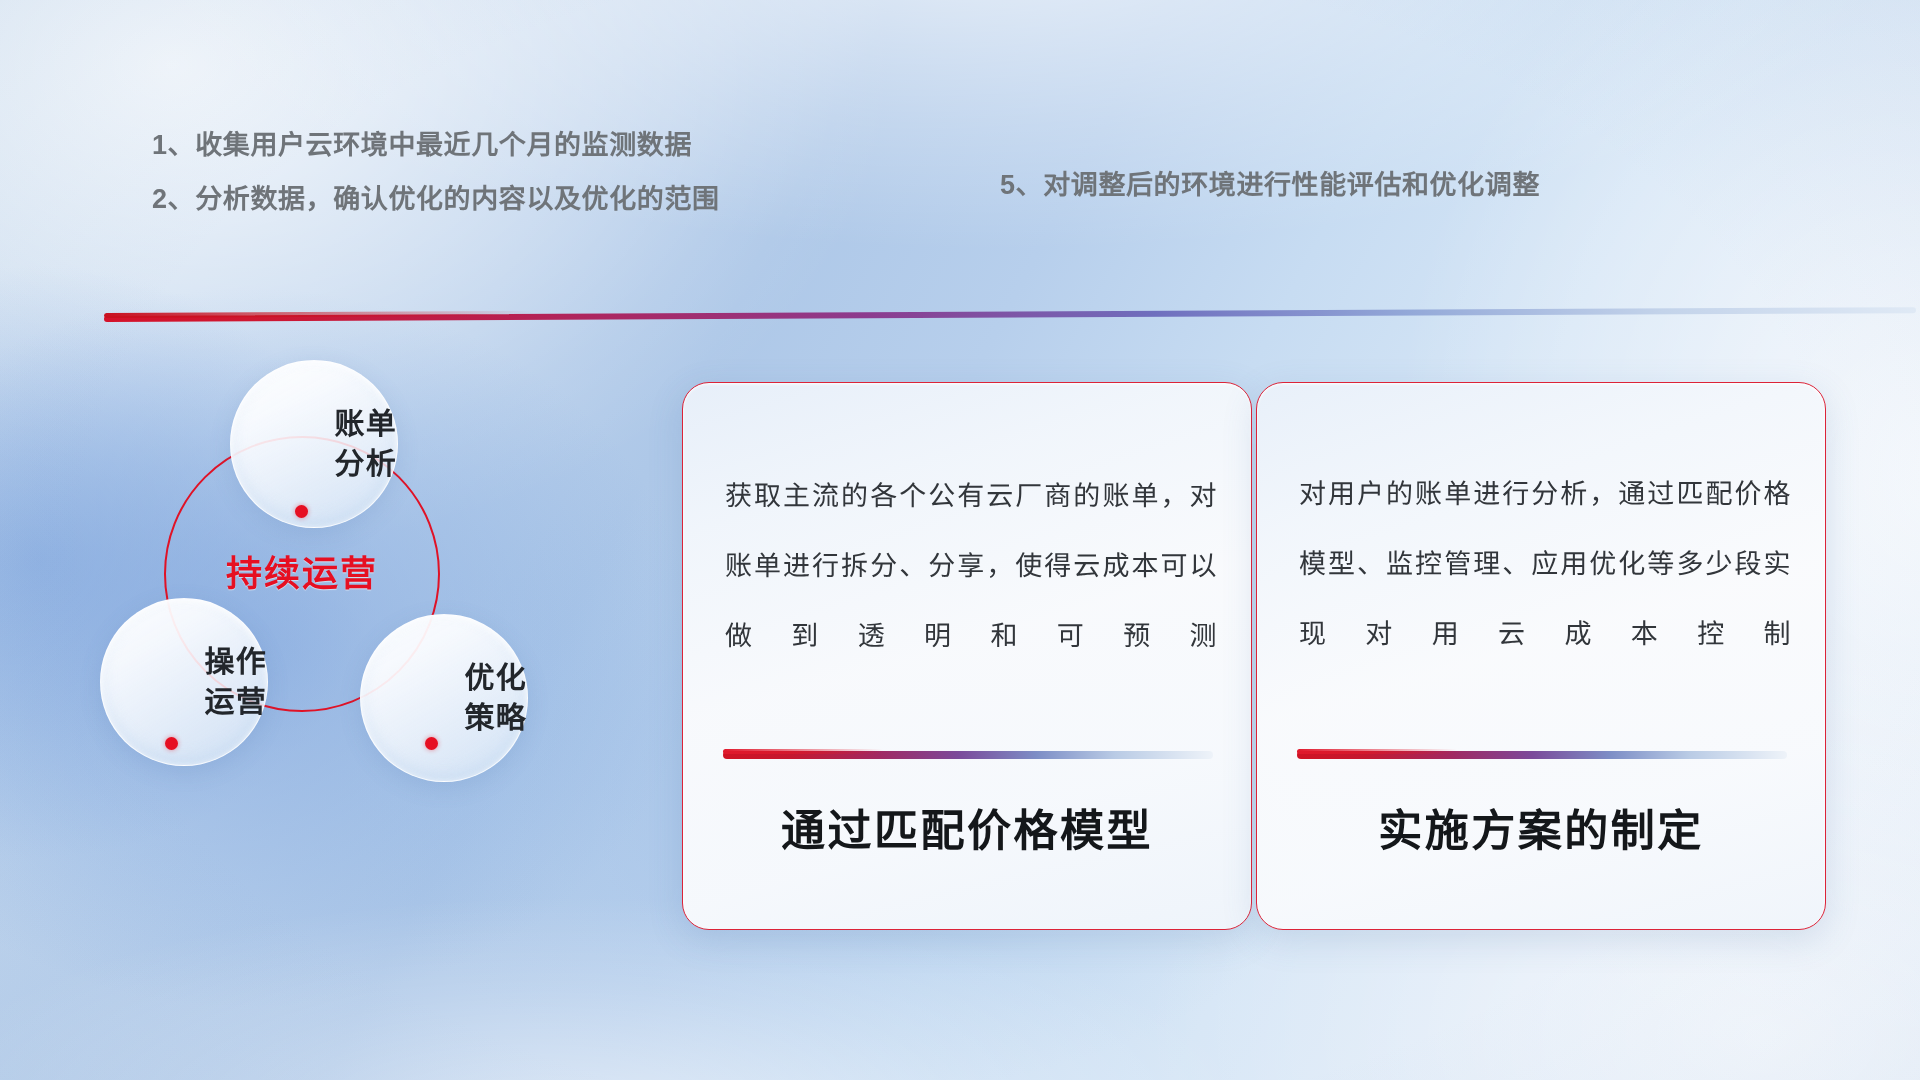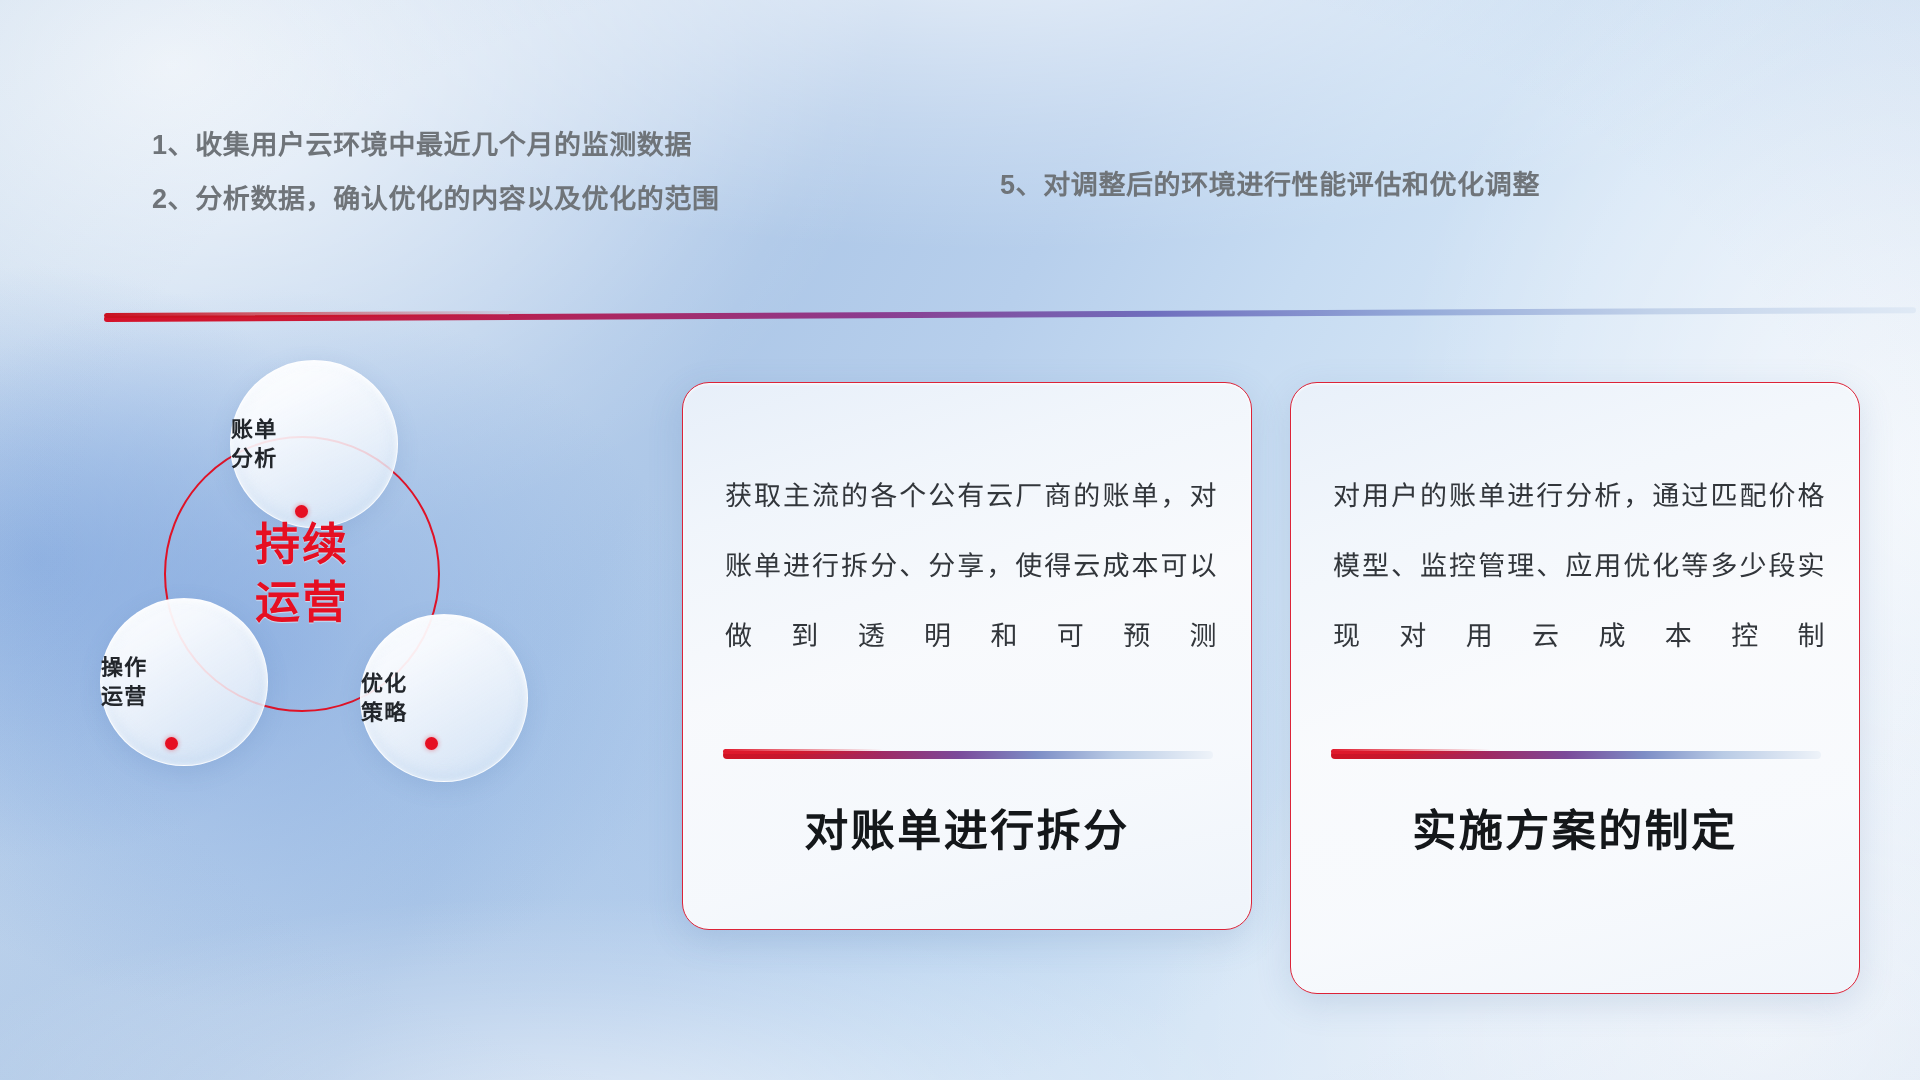--- a/index.html
+++ b/index.html
@@ -130,39 +130,39 @@
         rgba(226,237,249,0.76) 100%);
     box-shadow:
       0 6px 22px rgba(80,120,175,0.16),
       inset 0 2px 7px rgba(255,255,255,0.95),
       inset 0 -6px 16px rgba(170,200,232,0.30);
     border:1px solid rgba(255,255,255,0.80);
   }
   .venn-bubble-label {
     position:absolute; inset:0;
     display:flex; flex-direction:column;
-    align-items:flex-start; justify-content:center;
-    font-size:22px; font-weight:700; color:#22262b;
+    align-items:flex-end; justify-content:center;
+    font-size:30px; font-weight:700; color:#22262b;
     line-height:1.33; letter-spacing:1.2px;
     text-align:center;
   }
   #venn-top    { left:134px; top:0px;   width:168px; height:168px; }
   #venn-left   { left:4px;   top:238px; width:168px; height:168px; }
   #venn-right  { left:264px; top:254px; width:168px; height:168px; }
 
   #venn-ring {
     position:absolute; left:68px; top:76px;
     width:276px; height:276px; border-radius:50%;
     border:2.4px solid #e01226;
   }
   #venn-center-label {
     position:absolute; left:68px; top:76px; width:276px; height:276px;
-    display:flex; flex-direction:column;
+    display:flex; flex-direction:row;
     align-items:center; justify-content:center;
-    font-size:45px; font-weight:800; color:#e60f22;
+    font-size:36px; font-weight:800; color:#e60f22;
     line-height:1.28; letter-spacing:2px; text-align:center;
     text-shadow:0 1px 1px rgba(255,255,255,0.55);
   }
   .venn-dot {
     position:absolute; width:13px; height:13px;
     border-radius:50%; background:#e60f22;
     box-shadow:0 0 5px rgba(230,15,34,0.45);
   }
   #venn-dot-top    { left:199px; top:145px; }
   #venn-dot-left   { left:69px;  top:377px; }
@@ -179,21 +179,21 @@
         rgba(243,247,252,0.96) 22%,
         rgba(250,251,253,0.97) 48%,
         rgba(248,250,253,0.96) 74%,
         rgba(240,245,251,0.95) 100%);
     box-shadow:
       0 10px 34px rgba(70,110,165,0.17),
       inset 0 1px 3px rgba(255,255,255,0.95);
     overflow:hidden;
   }
   #card-1 { left:682px;  top:382px; width:570px; height:548px; }
-  #card-2 { left:1290px; top:382px; width:570px; height:612px; }
+  #card-2 { left:1256px; top:382px; width:570px; height:548px;font-family:Liberation Mono, monospace; }
 
   .card-body {
     position:absolute; left:42px; right:34px; top:78px;
     font-size:27px; line-height:70px;
     color:#32363b; letter-spacing:0.5px;
     text-align:justify; text-align-last:justify;
   }
   .card-rule {
     position:absolute; left:40px; right:38px; top:368px; height:8px;
     background:linear-gradient(90deg,
@@ -273,20 +273,20 @@
   </div>
 
   <div class="venn-dot" id="venn-dot-top"></div>
   <div class="venn-dot" id="venn-dot-left"></div>
   <div class="venn-dot" id="venn-dot-right"></div>
 </div>
 
 <div class="card" id="card-1">
   <div class="card-body">获取主流的各个公有云厂商的账单，对账单进行拆分、分享，使得云成本可以做到透明和可预测</div>
   <div class="card-rule"></div>
-  <div class="card-title">对账单进行拆分</div>
+  <div class="card-title">通过匹配价格模型</div>
 </div>
 
 <div class="card" id="card-2">
   <div class="card-body">对用户的账单进行分析，通过匹配价格模型、监控管理、应用优化等多少段实现对用云成本控制</div>
   <div class="card-rule"></div>
   <div class="card-title">实施方案的制定</div>
 </div>
 
 </body></html>

